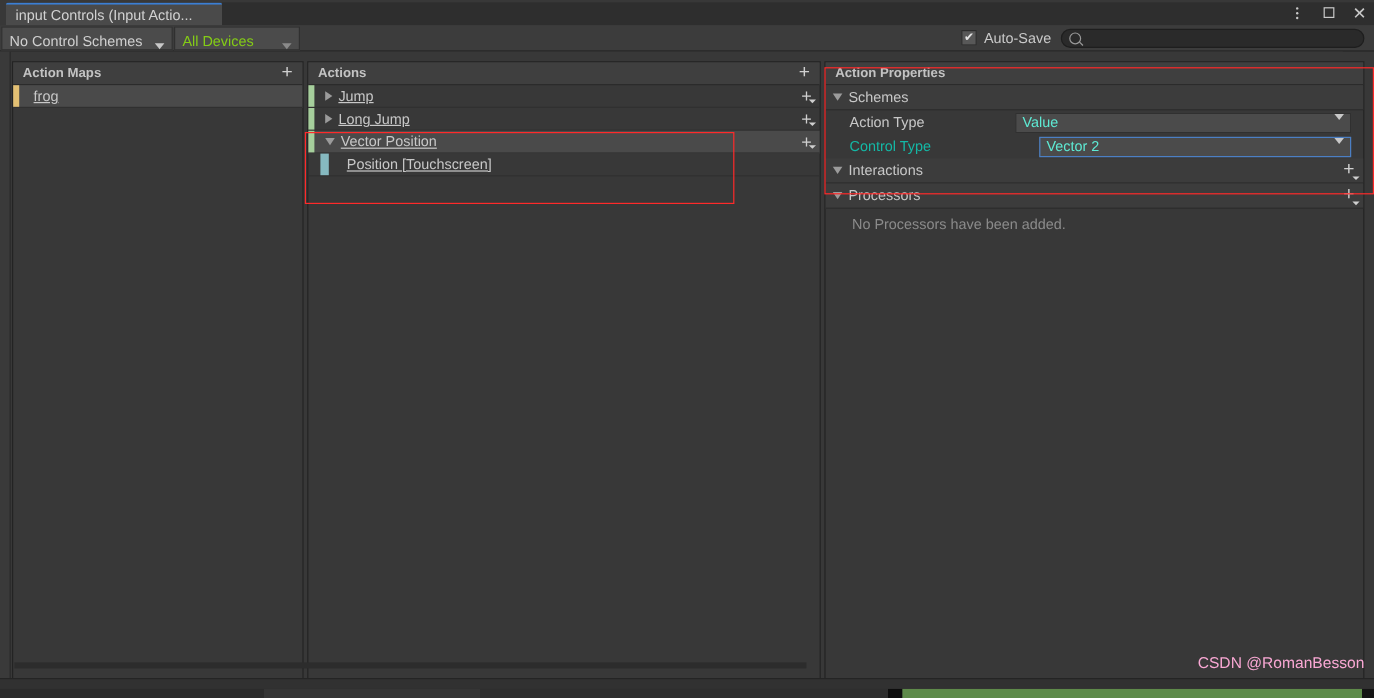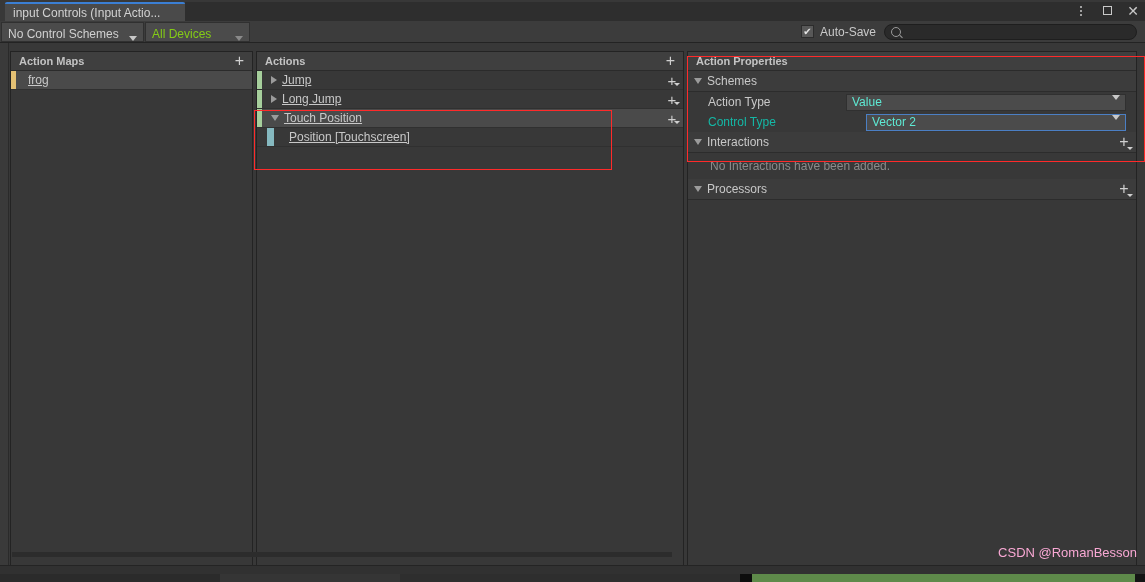--- a/index.html
+++ b/index.html
@@ -481,21 +481,21 @@
           </div>
           <div class="row act-row">
             <span class="accent" style="background: rgb(166, 207, 156);"></span>
             <span class="tri collapsed"></span>
             <span class="label">Long Jump</span>
             <span class="rowplus">+<span class="mini"></span></span>
           </div>
           <div class="row act-row selected">
             <span class="accent" style="background: rgb(166, 207, 156);"></span>
             <span class="tri expanded"></span>
-            <span class="label">Touch Position</span>
+            <span class="label">Vector Position</span>
             <span class="rowplus">+<span class="mini"></span></span>
           </div>
           <div class="row bind-row">
             <span class="accent" style="background: rgb(134, 185, 192);"></span>
             <span class="label">Position [Touchscreen]</span>
           </div>
         </div>
     </div>
 
     <div class="panel props">
@@ -519,26 +519,26 @@
             <div class="dropdown focused">
               <span>Vector 2</span>
               <span class="caret2"></span>
             </div>
           </div>
           <div class="prop-section">
             <span class="tri expanded"></span>
             <span>Interactions</span>
             <span class="plus">+<span class="mini"></span></span>
           </div>
-          <div class="empty-note">No Interactions have been added.</div>
           <div class="prop-section">
             <span class="tri expanded"></span>
             <span>Processors</span>
             <span class="plus">+<span class="mini"></span></span>
           </div>
+          <div class="empty-note">No Processors have been added.</div>
         </div>
     </div>
 
     <div class="scroll-track"></div>
   </div>
 
   <div id="annot-layer">
       <div class="redbox" style="left: 254px; top: 110px; width: 358px; height: 60px; border-color: rgb(255, 42, 42);"></div>
       <div class="redbox" style="left: 687px; top: 56px; width: 458px; height: 106px; border-color: rgb(255, 42, 42);"></div>
     </div>

